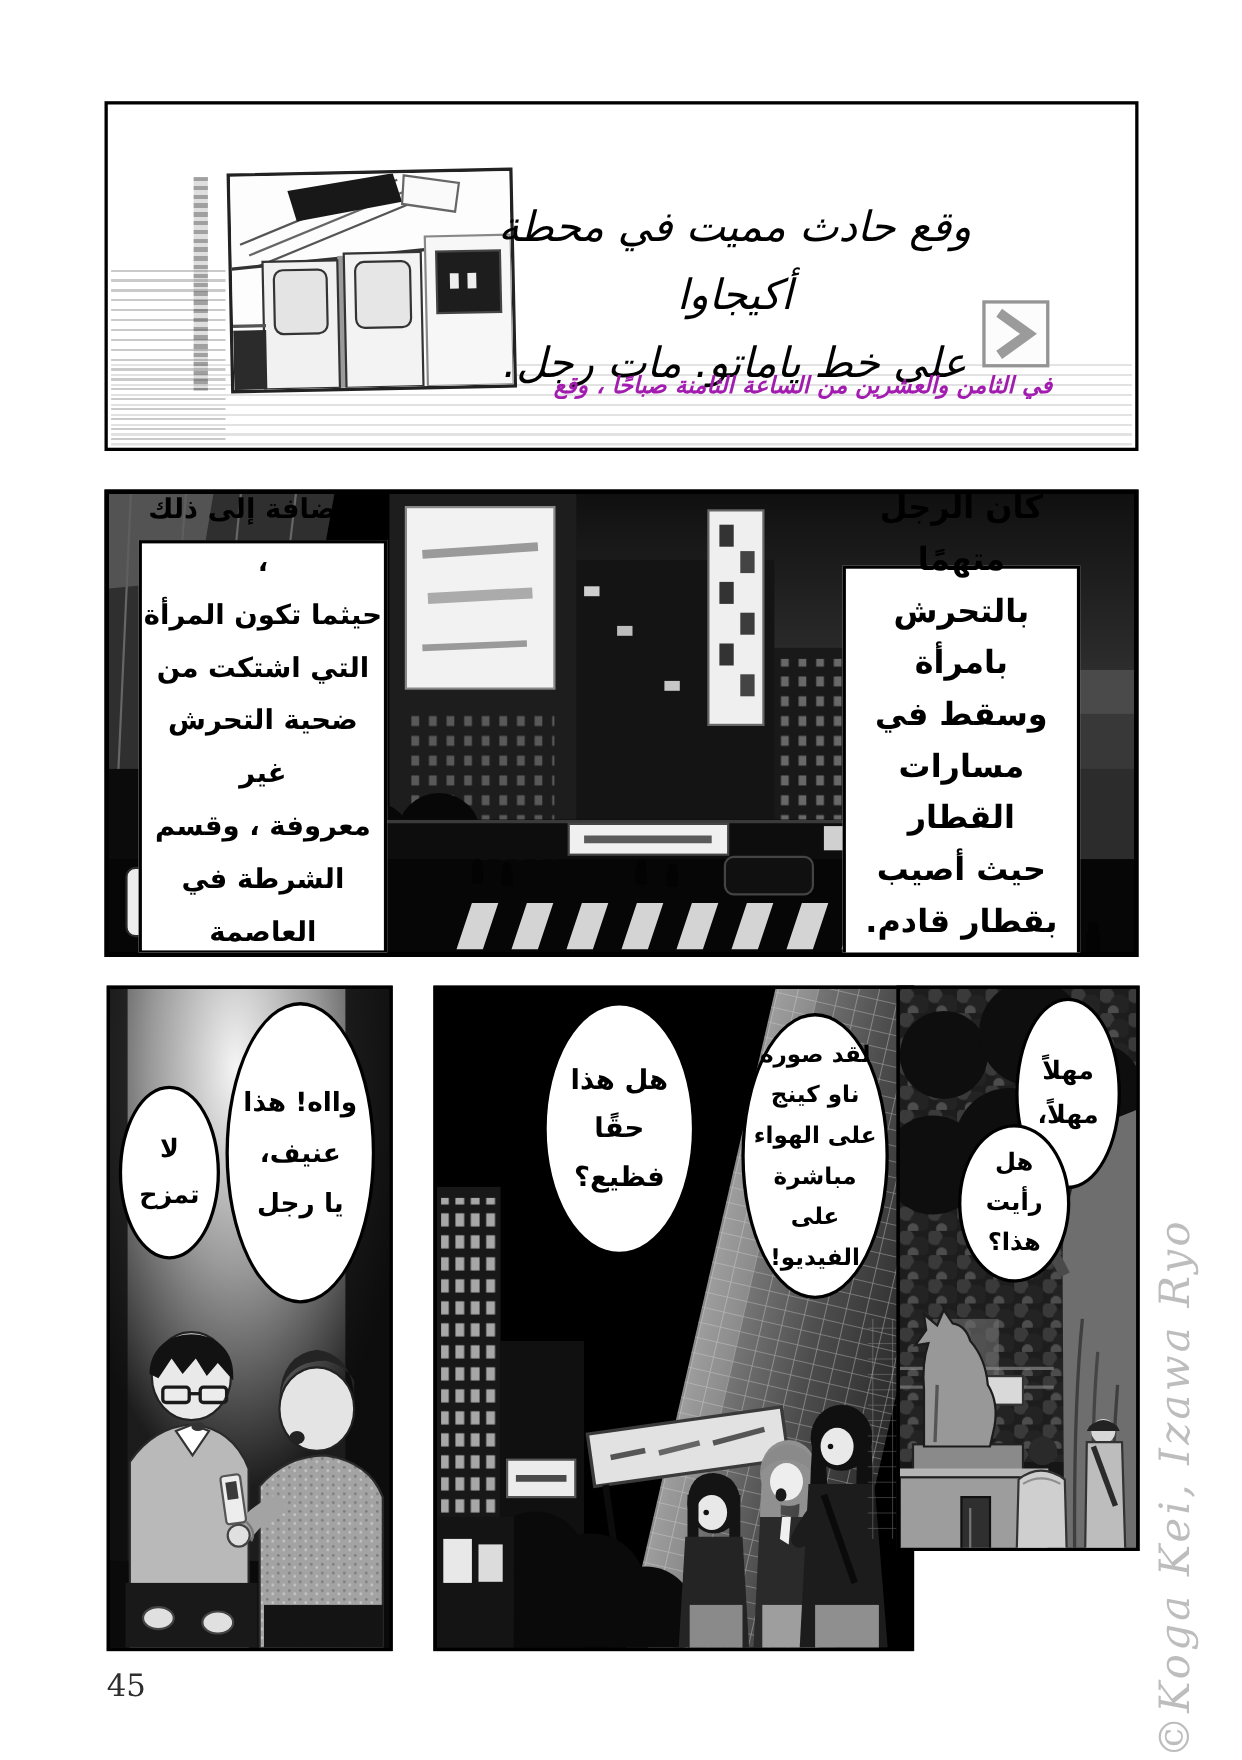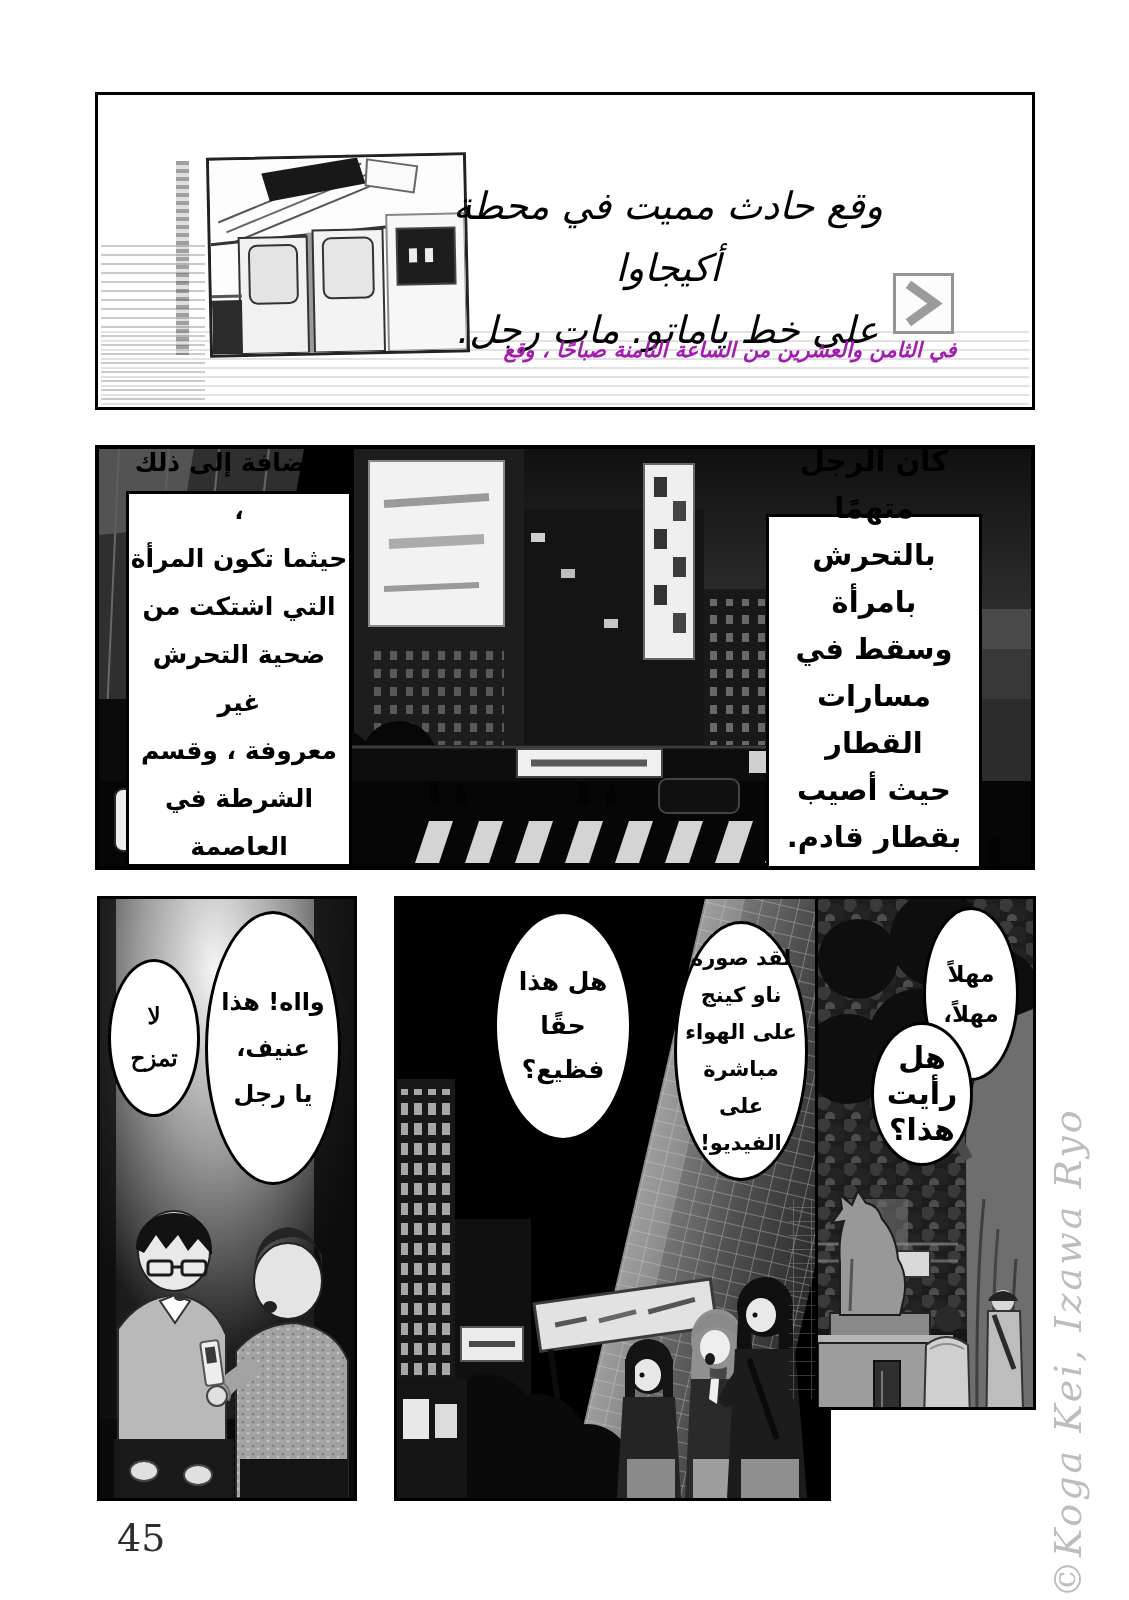--- a/index.html
+++ b/index.html
@@ -15,44 +15,44 @@
   .rtl{direction:rtl;unicode-bidi:isolate;}
   .ml{white-space:pre-line;}
   .bubble{position:absolute;background:#fff;border:3px solid #000;border-radius:50%;
           display:flex;align-items:center;justify-content:center;text-align:center;
           direction:rtl;font-weight:700;color:#000;white-space:pre-line;z-index:6;}
   .cap{position:absolute;background:#fff;border:3px solid #000;display:flex;align-items:center;
        justify-content:center;text-align:center;direction:rtl;font-weight:700;color:#000;
        white-space:pre-line;z-index:6;}
   #cap-left{left:27px;top:42px;width:220px;height:370px;font-size:25px;line-height:48px;}
   #cap-right{left:667px;top:29px;width:210px;height:358px;font-size:29px;line-height:47px;margin-top:36px;}
-  #b3-small{left:8px;top:60px;width:86px;height:152px;font-size:23px;line-height:42px;font-family:Liberation Serif, serif;}
+  #b3-small{left:8px;top:88px;width:86px;height:152px;font-size:23px;line-height:42px;}
   #b3-large{left:105px;top:12px;width:130px;height:268px;font-size:24px;line-height:46px;}
   #b4-top{left:97px;top:12px;width:132px;height:224px;font-size:25px;line-height:44px;}
   #b4-right{left:277px;top:22px;width:128px;height:254px;font-size:21px;line-height:37px;}
   #b4-bottom{left:9px;top:247px;width:142px;height:242px;font-size:25px;line-height:48px;}
   #b5-top{left:105px;top:8px;width:90px;height:168px;font-size:23px;line-height:40px;}
-  #b5-bottom{left:53px;top:123px;width:96px;height:138px;font-size:30px;line-height:36px;}
+  #b5-bottom{left:53px;top:123px;width:96px;height:138px;font-size:22px;line-height:36px;}
   
   #stripbar{left:78px;top:66px;width:13px;height:194px;opacity:.85;
     background:repeating-linear-gradient(180deg,#8f8f8f 0 4px,#d9d9d9 4px 8px);}
   #train{left:110px;top:60px;width:260px;height:200px;border:3px solid #222;background:#fff;
     transform:rotate(-1.2deg);box-sizing:border-box;z-index:2;}
   #headline{left:310px;top:80px;width:520px;font-size:38px;line-height:62px;color:#000;
     text-align:center;z-index:3;}
   #ticker{right:22px;top:238px;width:560px;font-size:21px;font-weight:700;line-height:35px;
     color:#a21caf;text-align:center;z-index:3;}
   #play{left:795px;top:178px;width:61px;height:61px;border:3px solid #949494;background:#fcfcfc;
     box-sizing:border-box;z-index:3;cursor:pointer;}
   .scan{position:absolute;z-index:1;
     background:repeating-linear-gradient(180deg,rgba(90,90,90,.32) 0 2px,transparent 2px 9px);}
   #scanL{left:3px;top:150px;width:104px;height:162px;}
   #scanB{left:3px;top:236px;width:928px;height:74px;opacity:.55;}
-  #pagenum{left:97px;top:1516px;font-size:38px;color:#2e2e2e;
-    font-family:"DejaVu Serif",serif;z-index:4;margin-left:20px;}
+  #pagenum{left:97px;top:1516px;font-size:28px;color:#2e2e2e;
+    font-family:"DejaVu Serif",serif;z-index:4;}
   #copyright{left:1046px;top:1598px;width:580px;height:58px;transform:rotate(-90deg);
     transform-origin:0 0;font-family:"DejaVu Serif",serif;font-style:italic;font-size:38px;
     letter-spacing:3px;color:#bdbdbd;white-space:nowrap;z-index:4;}
   svg{display:block;}
 </style>
 </head>
 <body>
 
 <div class="page">
 

